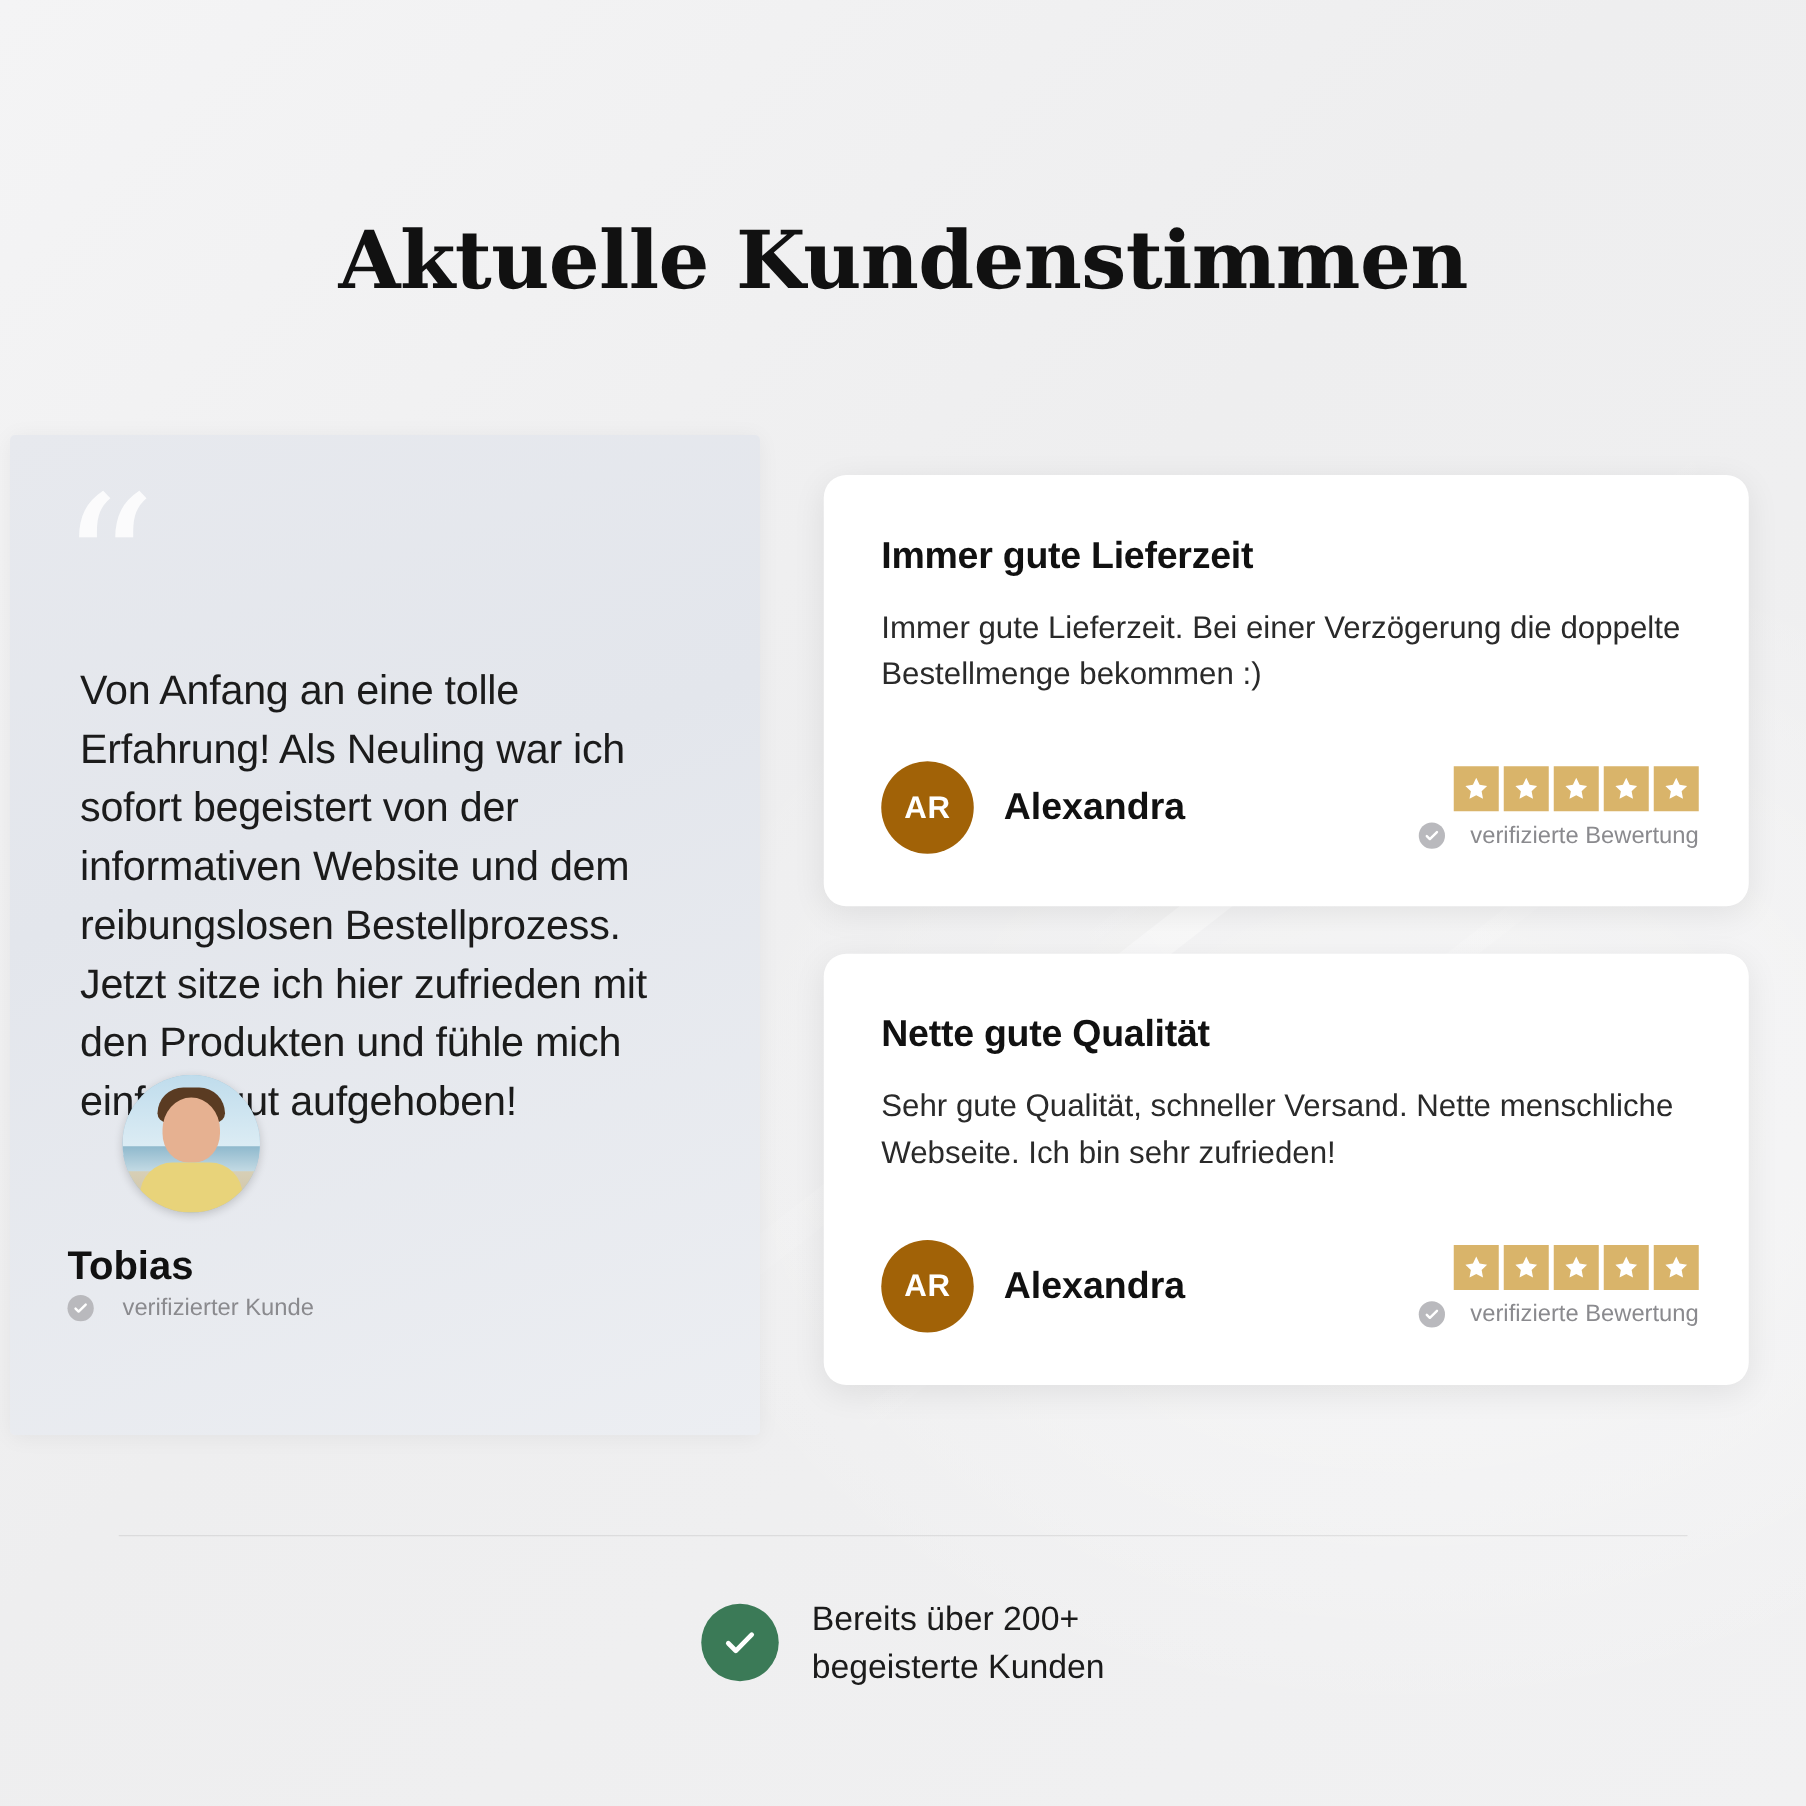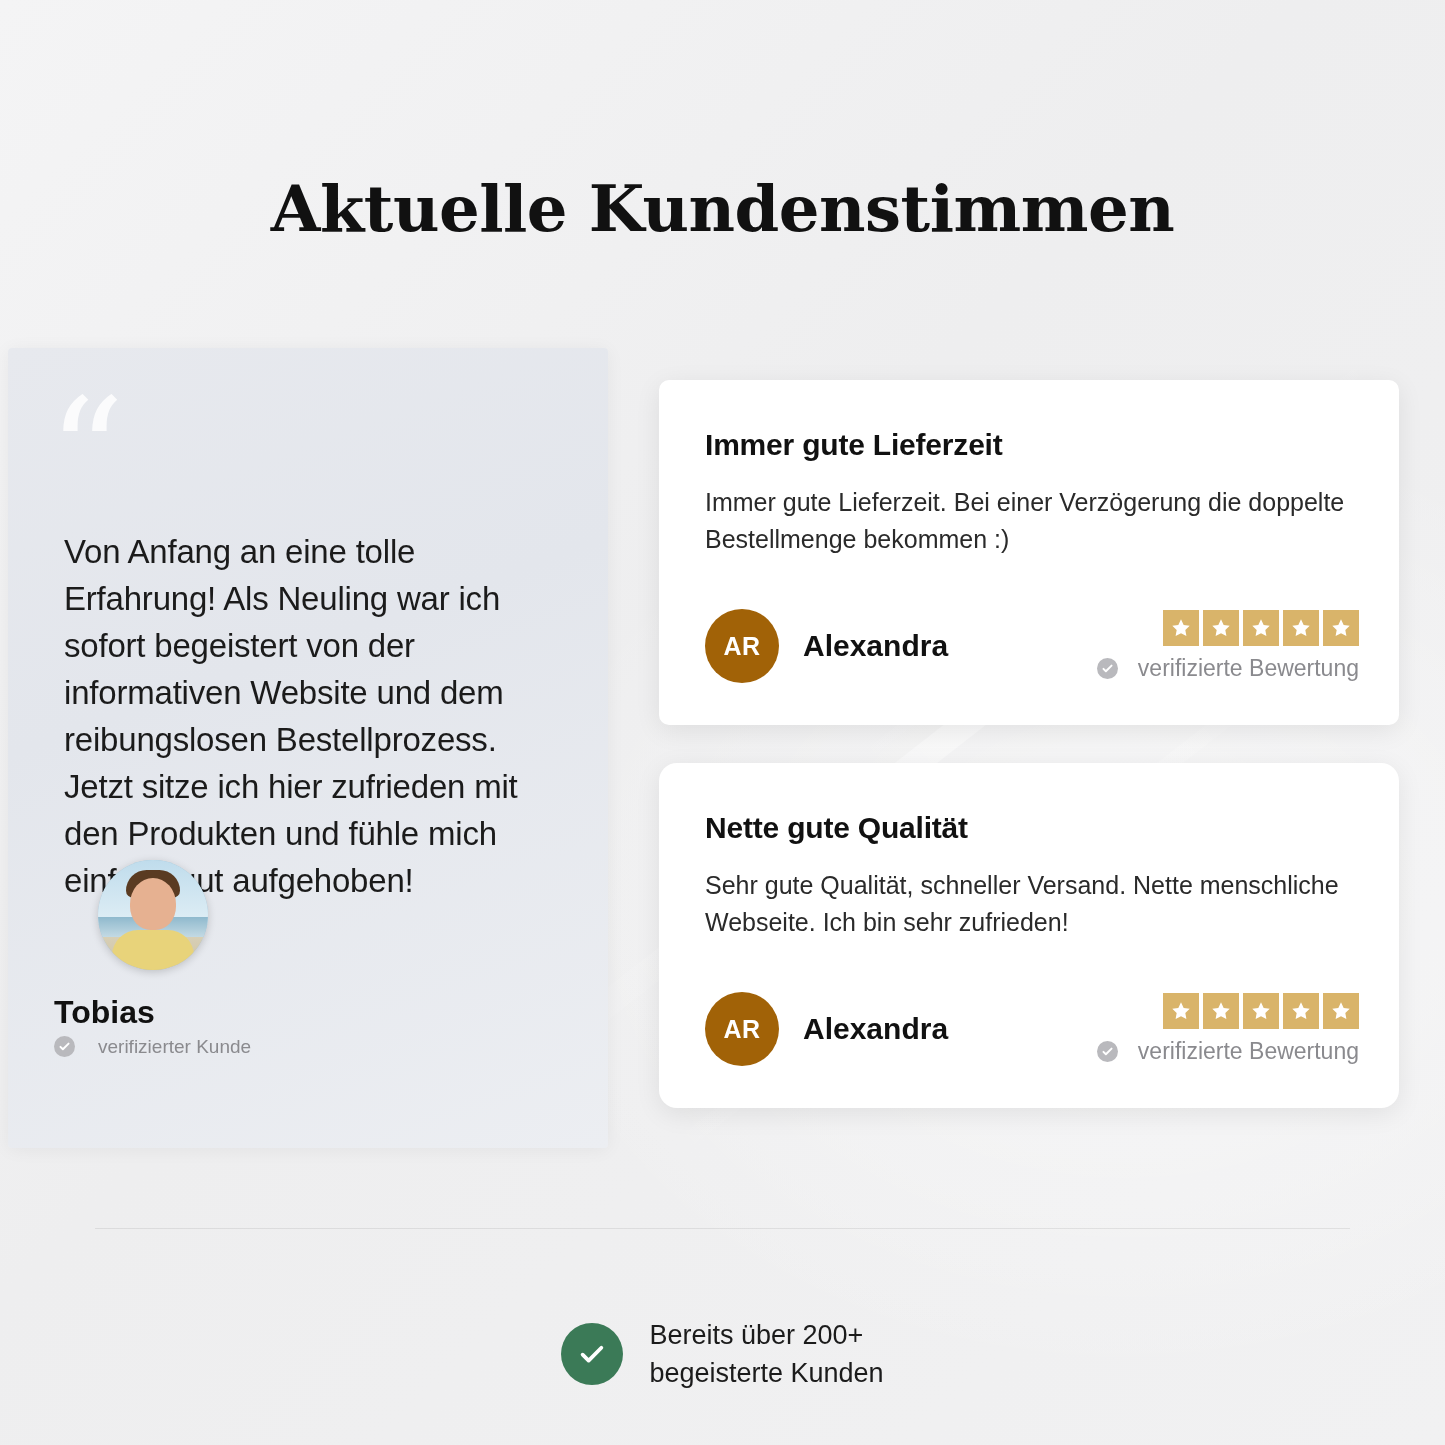--- a/index.html
+++ b/index.html
@@ -154,21 +154,21 @@
   .review-card {
     position: absolute;
     left: 659px;
     width: 740px;
     background: #ffffff;
     border-radius: 18px;
     box-shadow: 0 6px 26px rgba(0,0,0,0.08);
     box-sizing: border-box;
     padding: 48px 46px 42px 46px;
   }
-  .review-card.c1 { top: 380px; height: 345px; border-radius: 10px; }
+  .review-card.c1 { top: 380px; height: 345px; }
   .review-card.c2 { top: 763px; height: 345px; }
 
   .review-title {
     font-size: 30px;
     font-weight: 700;
     color: #111;
     margin: 0 0 22px 0;
     letter-spacing: -0.2px;
   }
   .review-body {
@@ -218,37 +218,37 @@
     width: 36px; height: 36px;
     background: #d9b46a;
     display: flex; align-items: center; justify-content: center;
   }
   .star svg { display:block; }
   .verified-small {
     display: flex;
     align-items: center;
     gap: 20px;
     margin-top: 9px;
-    font-size: 23px;
+    font-size: 19px;
     color: #8a8a8e;
   }
 
   
   .divider {
     position: absolute;
     left: 95px;
     right: 95px;
     top: 1228px;
     height: 1px;
     background: rgba(0,0,0,0.08);
   }
   .footer {
     position: absolute;
     left: 0;
-    top: 1316px;
+    top: 1276px;
     width: 100%;
     display: flex;
     justify-content: center;
     gap: 130px;
   }
   .footer-item {
     display: flex;
     align-items: center;
     gap: 26px;
   }

